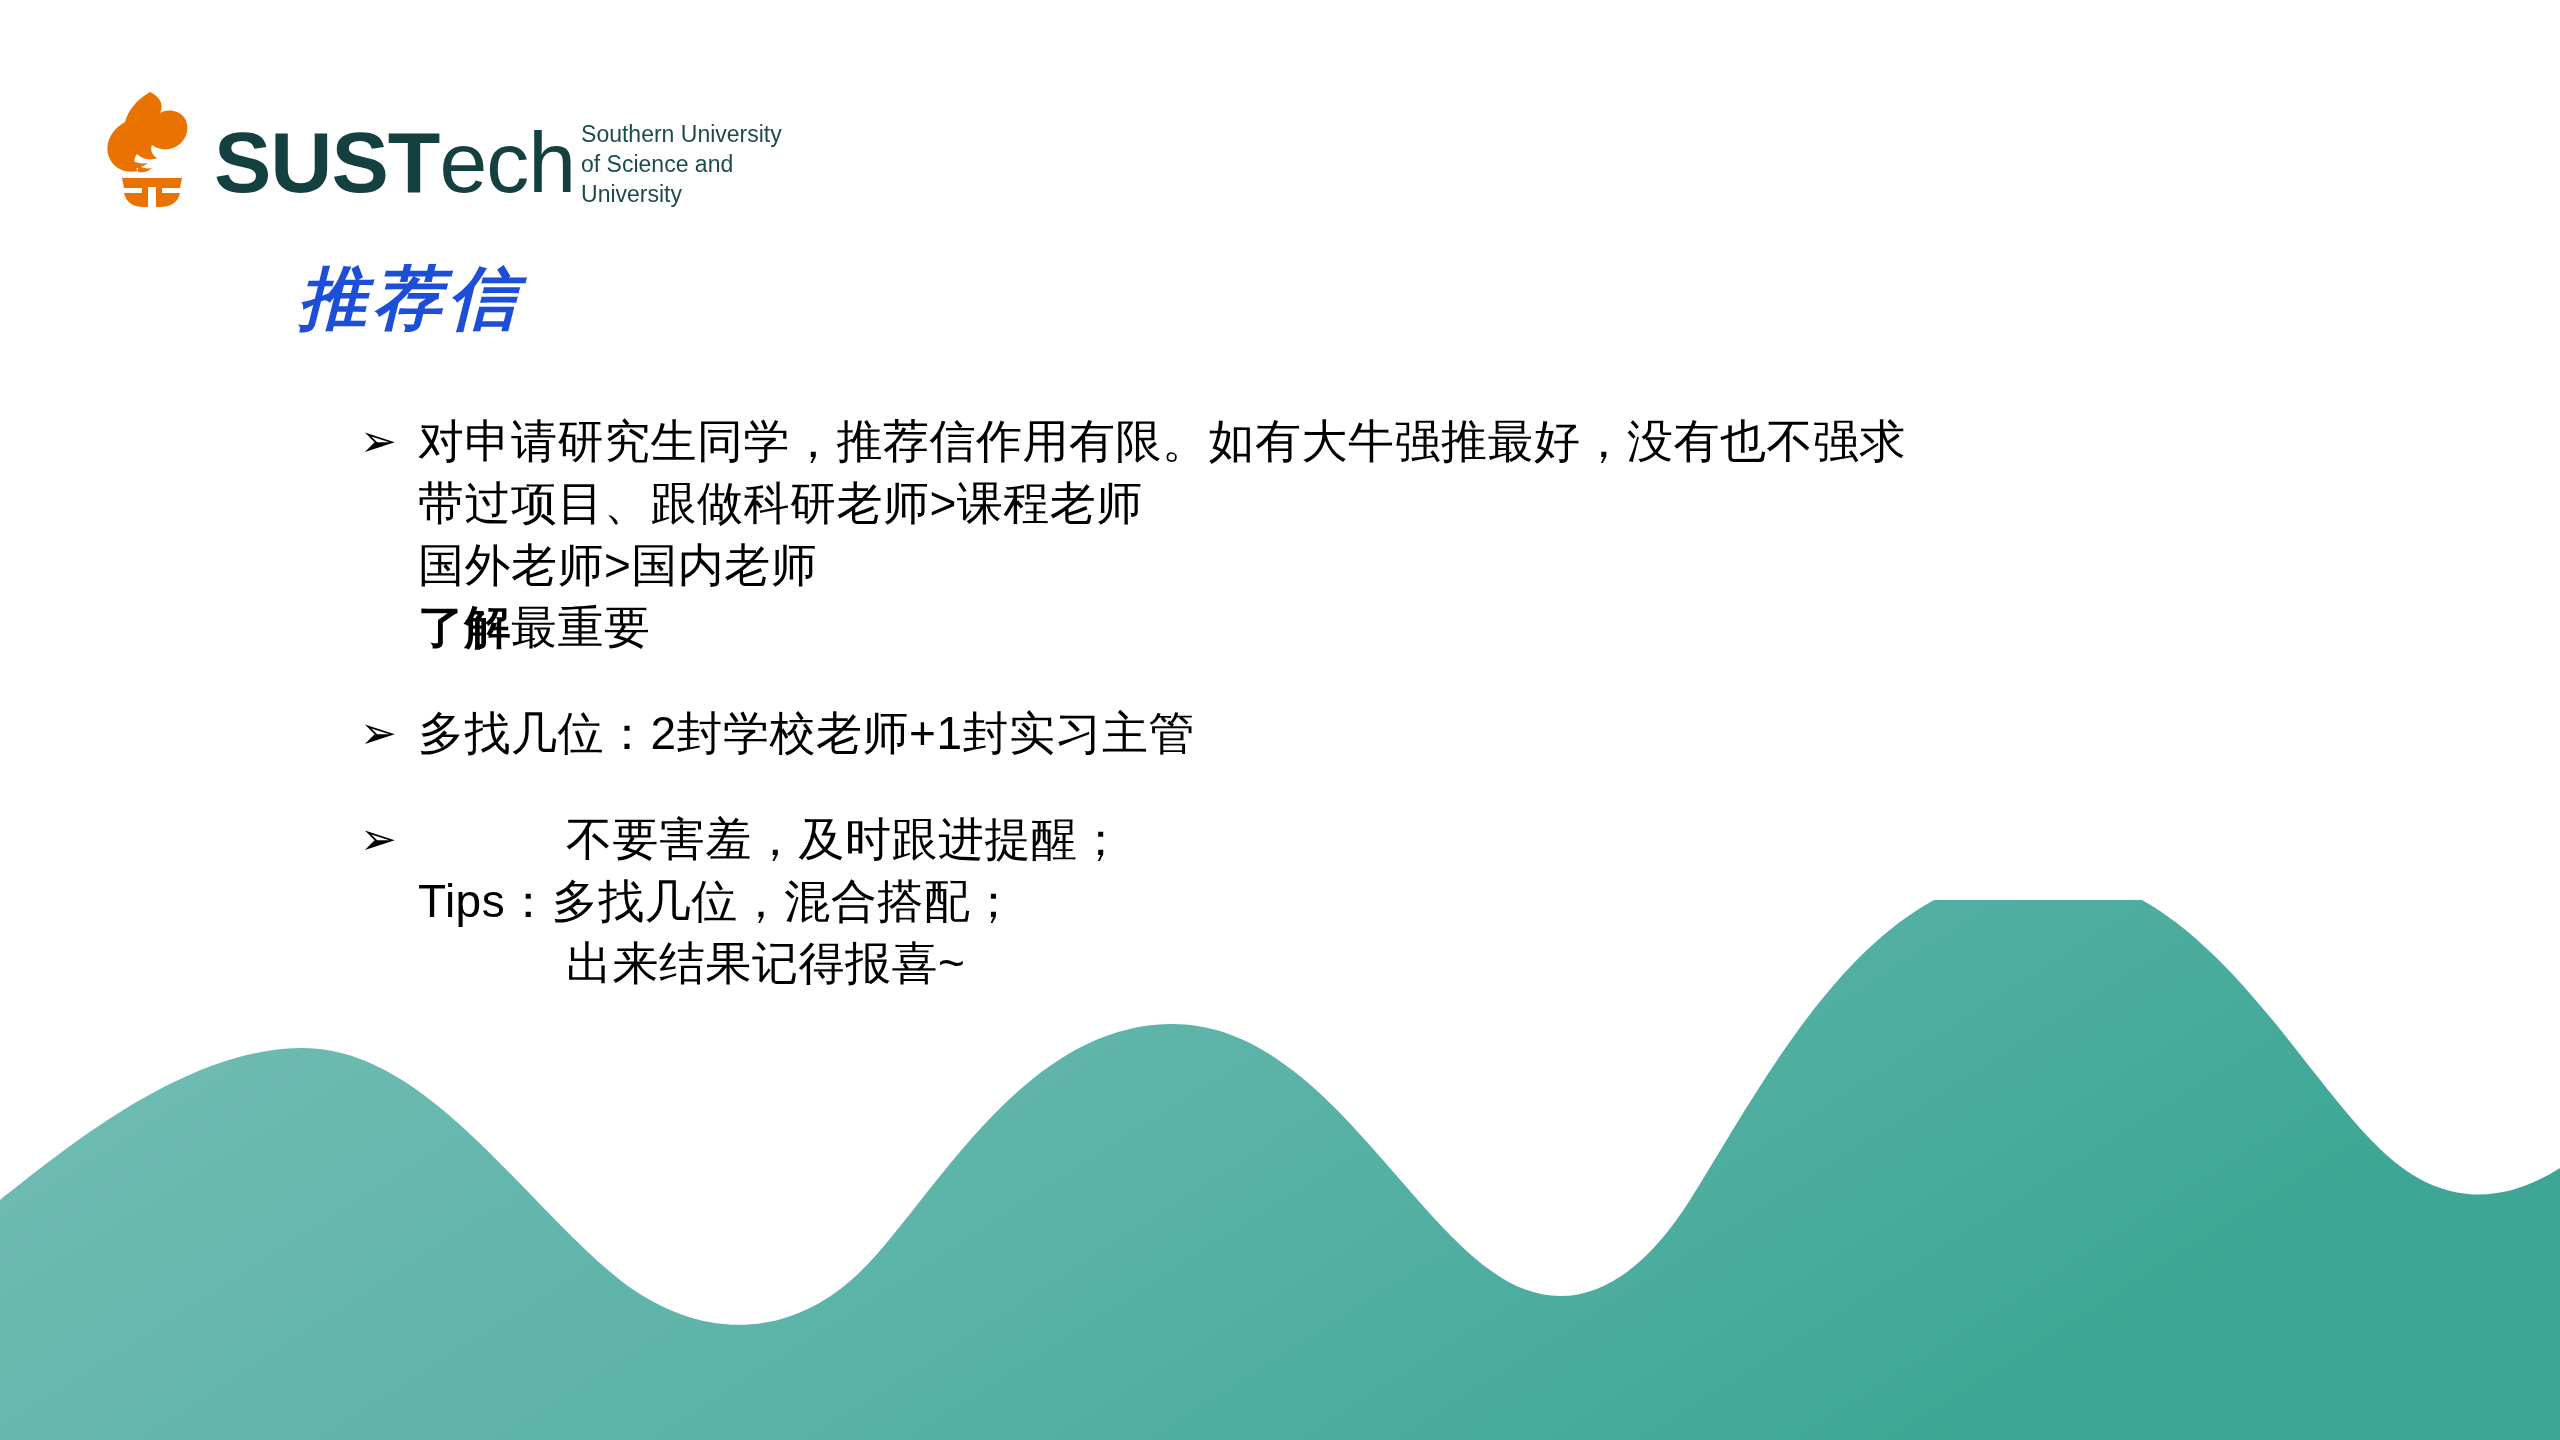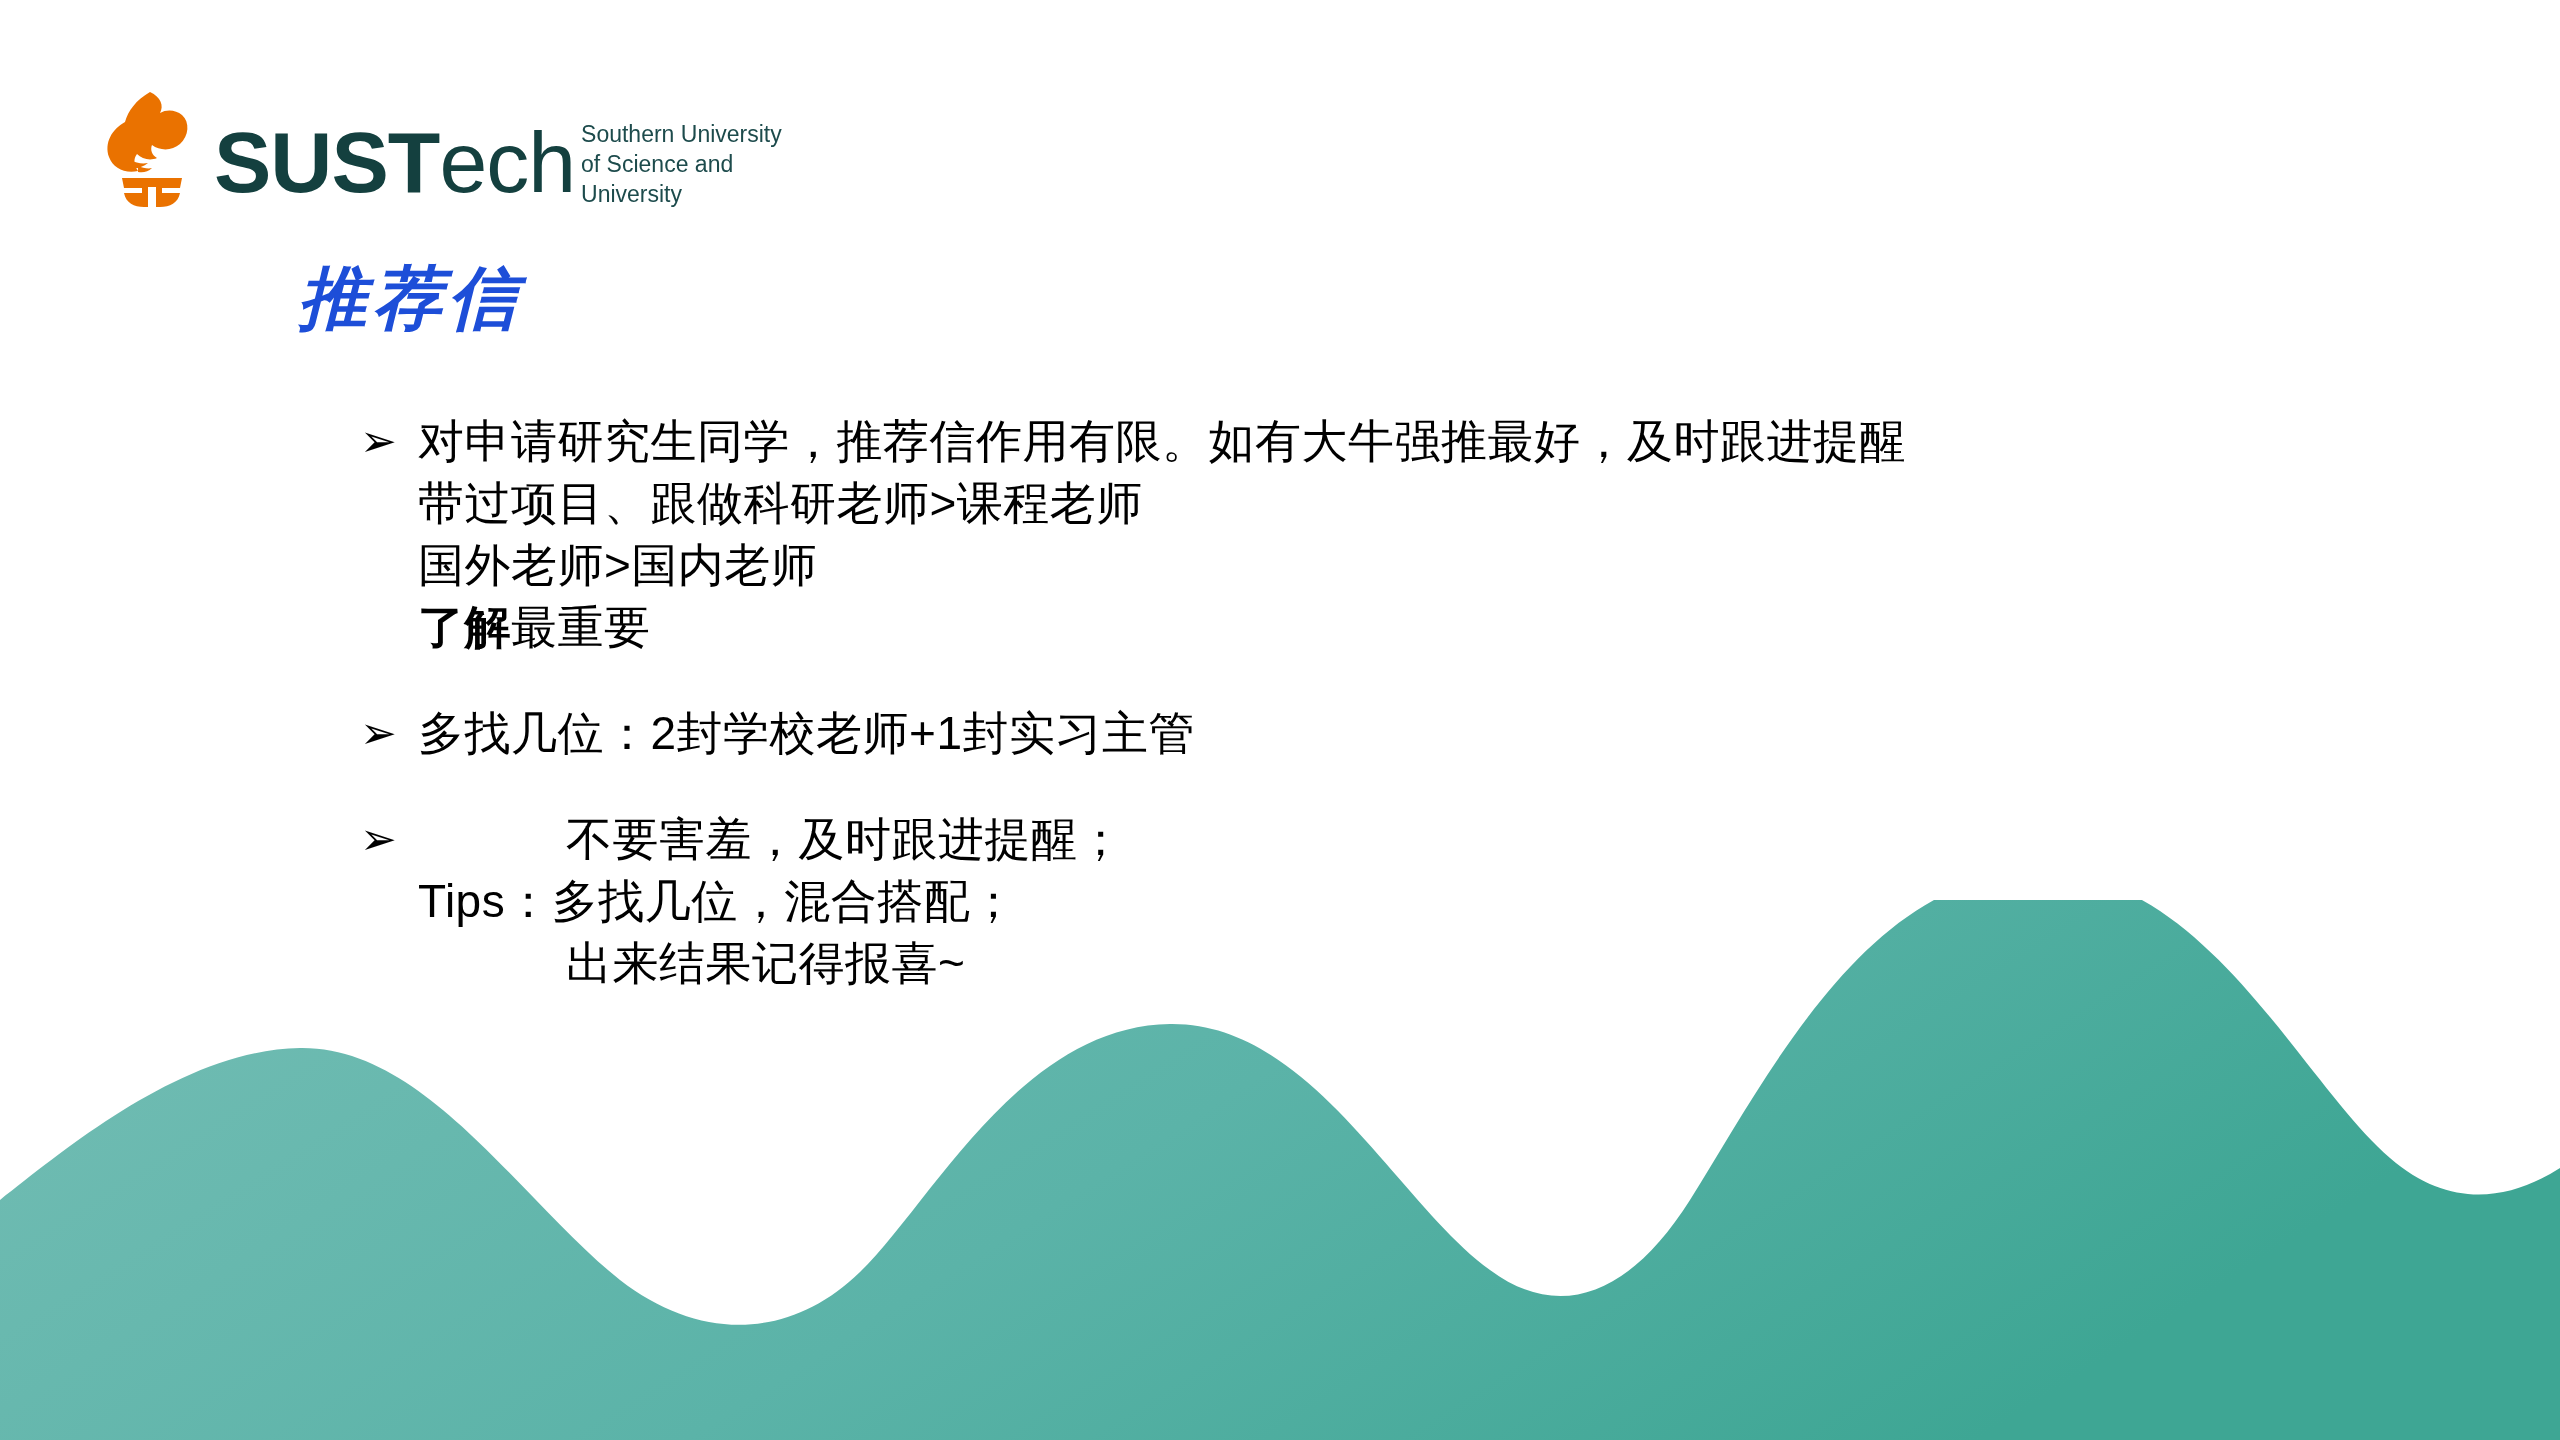--- a/index.html
+++ b/index.html
@@ -163,21 +163,21 @@
     </div>
   </div>
 
   <div class="slide-title">推荐信</div>
 
   <div class="body-content">
       <div class="bullet-block">
         <div class="bullet-row">
           <div class="bullet-marker">➢</div>
           <div class="bullet-body">
-            <div class="bullet-line"><span>对申请研究生同学，推荐信作用有限。如有大牛强推最好，及时跟进提醒</span></div>
+            <div class="bullet-line"><span>对申请研究生同学，推荐信作用有限。如有大牛强推最好，没有也不强求</span></div>
             <div class="bullet-line"><span>带过项目、跟做科研老师&gt;课程老师</span></div>
             <div class="bullet-line"><span>国外老师&gt;国内老师</span></div>
             <div class="bullet-line"><span class="emph">了解</span><span>最重要</span></div>
           </div>
         </div>
       </div>
       <div class="bullet-block">
         <div class="bullet-row">
           <div class="bullet-marker">➢</div>
           <div class="bullet-body">

